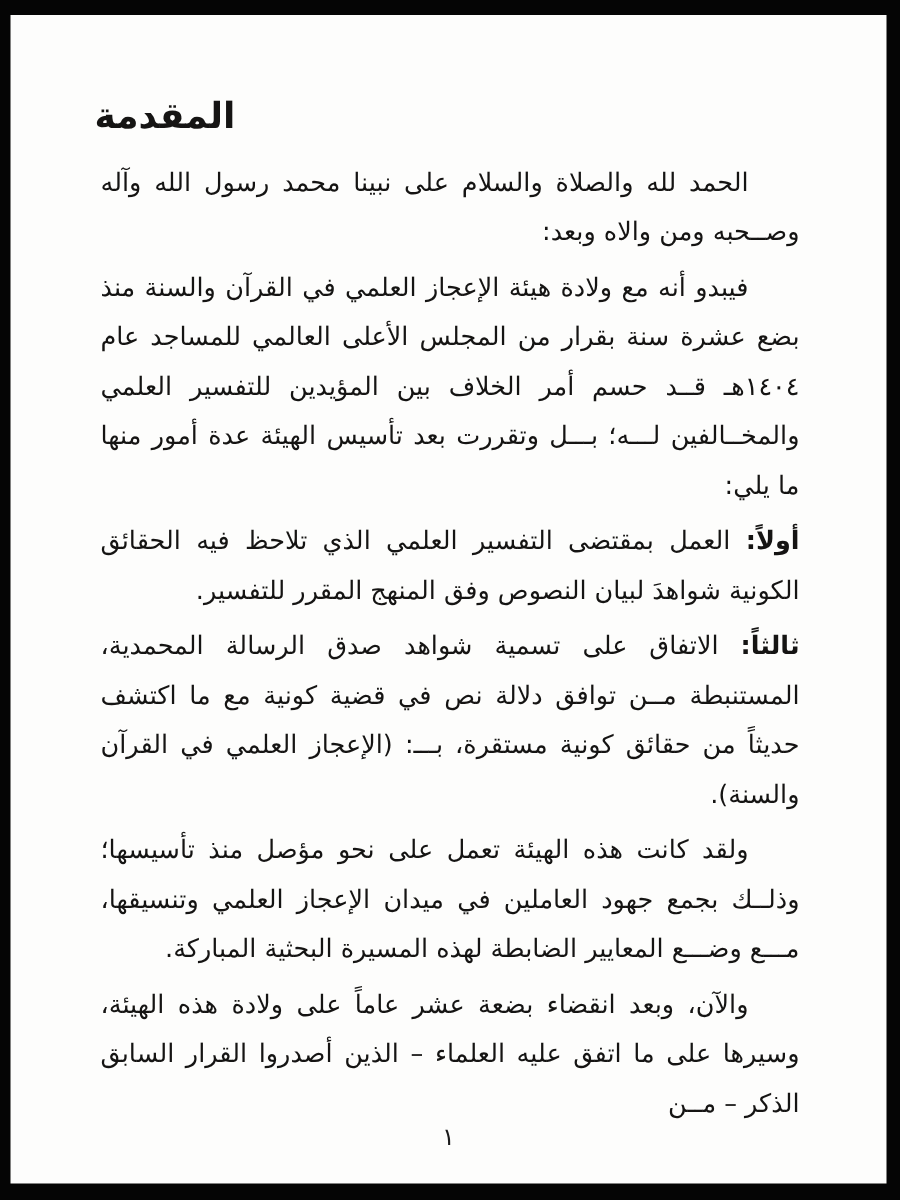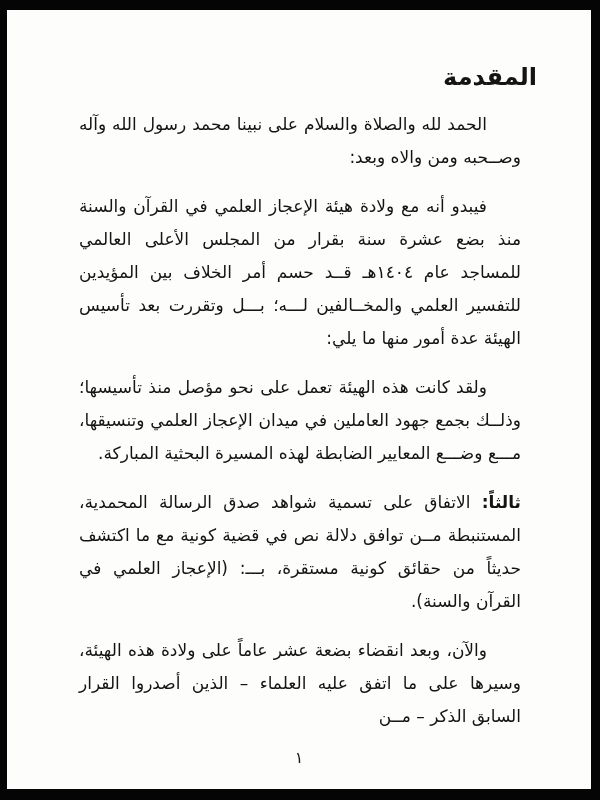--- a/index.html
+++ b/index.html
@@ -32,27 +32,27 @@
     direction: rtl;
     font-family: "DejaVu Sans", sans-serif;
     font-size: 17px;
     line-height: 33px;
     color: #151413;
     text-align: justify;
   }
   .doc-title {
     font-size: 24px;
     font-weight: bold;
-    text-align: right;
+    text-align: left;
     margin: 0 0 14px 0;
     line-height: 30px;
     letter-spacing: 0.5px;
   }
   p.para {
-    margin: 16px;
+    margin: 4px;
     padding: 0;
   }
   p.para.indent {
     text-indent: 34px;
   }
   .lead {
     font-weight: bold;
   }
   .page-number {
     position: absolute;
@@ -71,25 +71,26 @@
 <div class="scan-frame">
   <div class="sheet">
     <div class="content">
 
       <h1 class="doc-title">المقدمة</h1>
 
       <p class="para indent"><span>الحمد لله والصلاة والسلام على نبينا محمد رسول الله وآله وصــحبه ومن والاه وبعد:</span></p>
 
       <p class="para indent"><span>فيبدو أنه مع ولادة هيئة الإعجاز العلمي في القرآن والسنة منذ بضع عشرة سنة بقرار من المجلس الأعلى العالمي للمساجد عام ١٤٠٤هـ قــد حسم أمر الخلاف بين المؤيدين للتفسير العلمي والمخــالفين لـــه؛ بـــل وتقررت بعد تأسيس الهيئة عدة أمور منها ما يلي:</span></p>
 
+      <p class="para"><span class="lead">أولاً:</span><span> العمل بمقتضى التفسير العلمي الذي تلاحظ فيه الحقائق الكونية شواهدَ لبيان النصوص وفق المنهج المقرر للتفسير.</span></p>
 
 
+      <p class="para"><span class="lead">ثالثاً:</span><span> الاتفاق على تسمية شواهد صدق الرسالة المحمدية، المستنبطة مــن توافق دلالة نص في قضية كونية مع ما اكتشف حديثاً من حقائق كونية مستقرة، بـــ: (الإعجاز العلمي في القرآن والسنة).</span></p>
+
       <p class="para indent"><span>ولقد كانت هذه الهيئة تعمل على نحو مؤصل منذ تأسيسها؛ وذلــك بجمع جهود العاملين في ميدان الإعجاز العلمي وتنسيقها، مـــع وضـــع المعايير الضابطة لهذه المسيرة البحثية المباركة.</span></p>
-
-      <p class="para"><span class="lead">ثالثاً:</span><span> الاتفاق على تسمية شواهد صدق الرسالة المحمدية، المستنبطة مــن توافق دلالة نص في قضية كونية مع ما اكتشف حديثاً من حقائق كونية مستقرة، بـــ: (الإعجاز العلمي في القرآن والسنة).</span></p>
 
       <p class="para indent"><span>والآن، وبعد انقضاء بضعة عشر عاماً على ولادة هذه الهيئة، وسيرها على ما اتفق عليه العلماء – الذين أصدروا القرار السابق الذكر – مــن</span></p>
 
     </div>
 
     <div class="page-number">١</div>
   </div>
 </div>
 
 </body></html>

